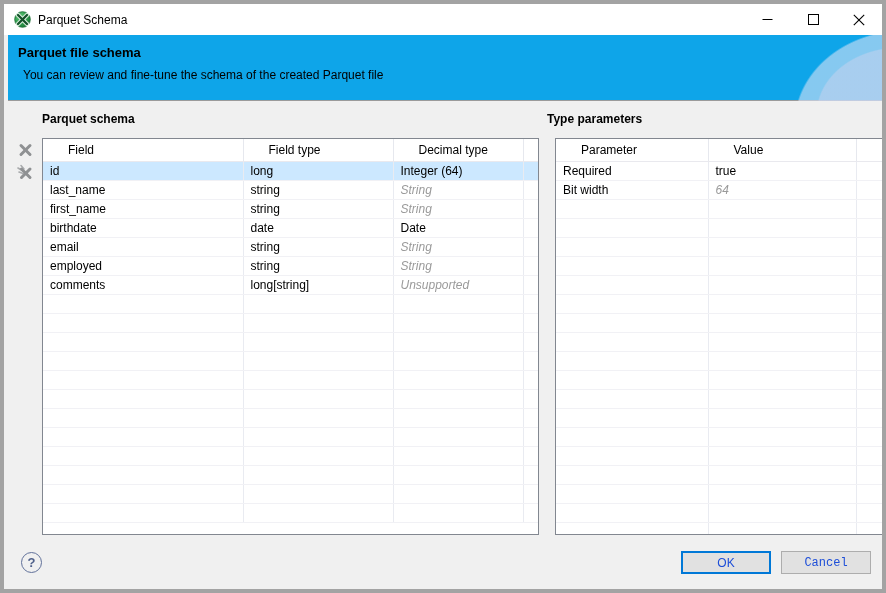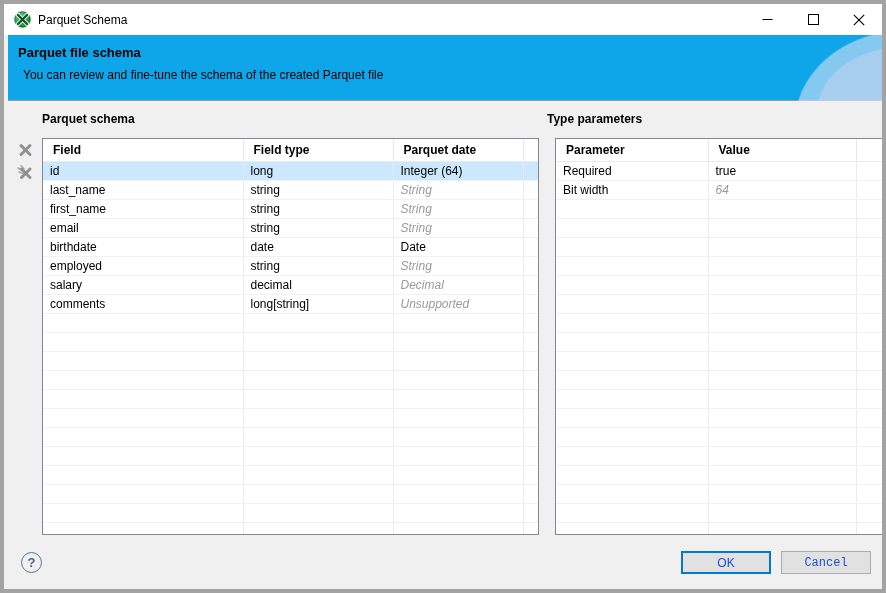--- a/index.html
+++ b/index.html
@@ -47,22 +47,22 @@
 
   .tablebox {
     position: absolute; top: 37px; background: #fff;
     border: 1px solid #828790; overflow: hidden;
   }
   .tablebox.left { left: 38px; width: 497px; height: 397px; }
   .tablebox.right { left: 543px; width: 332px; height: 397px; margin-left: 8px; }
 
   table { border-collapse: collapse; table-layout: fixed; width: 100%; }
   th {
-    text-align: left; font-weight: bold; font-size: 12px;
-    height: 22px; padding: 0 0 0 10px; background: #fff;
+    text-align: left; font-weight: normal; font-size: 12px;
+    height: 22px; padding: 0 0 0 25px; background: #fff;
     border-right: 1px solid #e6e8ee; border-bottom: 1px solid #e9e9ee;
     white-space: nowrap; overflow: hidden;
   }
   th:last-child { border-right: none; }
   td {
     height: 19px; padding: 0 0 0 7px; font-size: 12px;
     border-right: 1px solid #e9ebf1; border-bottom: 1px solid #f1f1f5;
     white-space: nowrap; overflow: hidden;
   }
   td:last-child { border-right: none; }
@@ -160,21 +160,21 @@
         <colgroup>
             <col style="width:200px">
             <col style="width:150px">
             <col style="width:130px">
             <col>
           </colgroup>
         <thead>
           <tr>
             <th>Field</th>
             <th>Field type</th>
-            <th>Parquet date</th>
+            <th>Decimal type</th>
             <th></th>
           </tr>
         </thead>
         <tbody>
             <tr class="selected">
               <td>id</td>
               <td>long</td>
               <td>Integer (64)</td>
               <td></td>
             </tr>
@@ -184,41 +184,35 @@
               <td class="inherited">String</td>
               <td></td>
             </tr>
             <tr>
               <td>first_name</td>
               <td>string</td>
               <td class="inherited">String</td>
               <td></td>
             </tr>
             <tr>
+              <td>birthdate</td>
+              <td>date</td>
+              <td>Date</td>
+              <td></td>
+            </tr>
+            <tr>
               <td>email</td>
               <td>string</td>
               <td class="inherited">String</td>
               <td></td>
             </tr>
             <tr>
-              <td>birthdate</td>
-              <td>date</td>
-              <td>Date</td>
-              <td></td>
-            </tr>
-            <tr>
               <td>employed</td>
               <td>string</td>
               <td class="inherited">String</td>
-              <td></td>
-            </tr>
-            <tr>
-              <td>salary</td>
-              <td>decimal</td>
-              <td class="inherited">Decimal</td>
               <td></td>
             </tr>
             <tr>
               <td>comments</td>
               <td>long[string]</td>
               <td class="inherited">Unsupported</td>
               <td></td>
             </tr>
             <tr>
               <td>&nbsp;</td>

